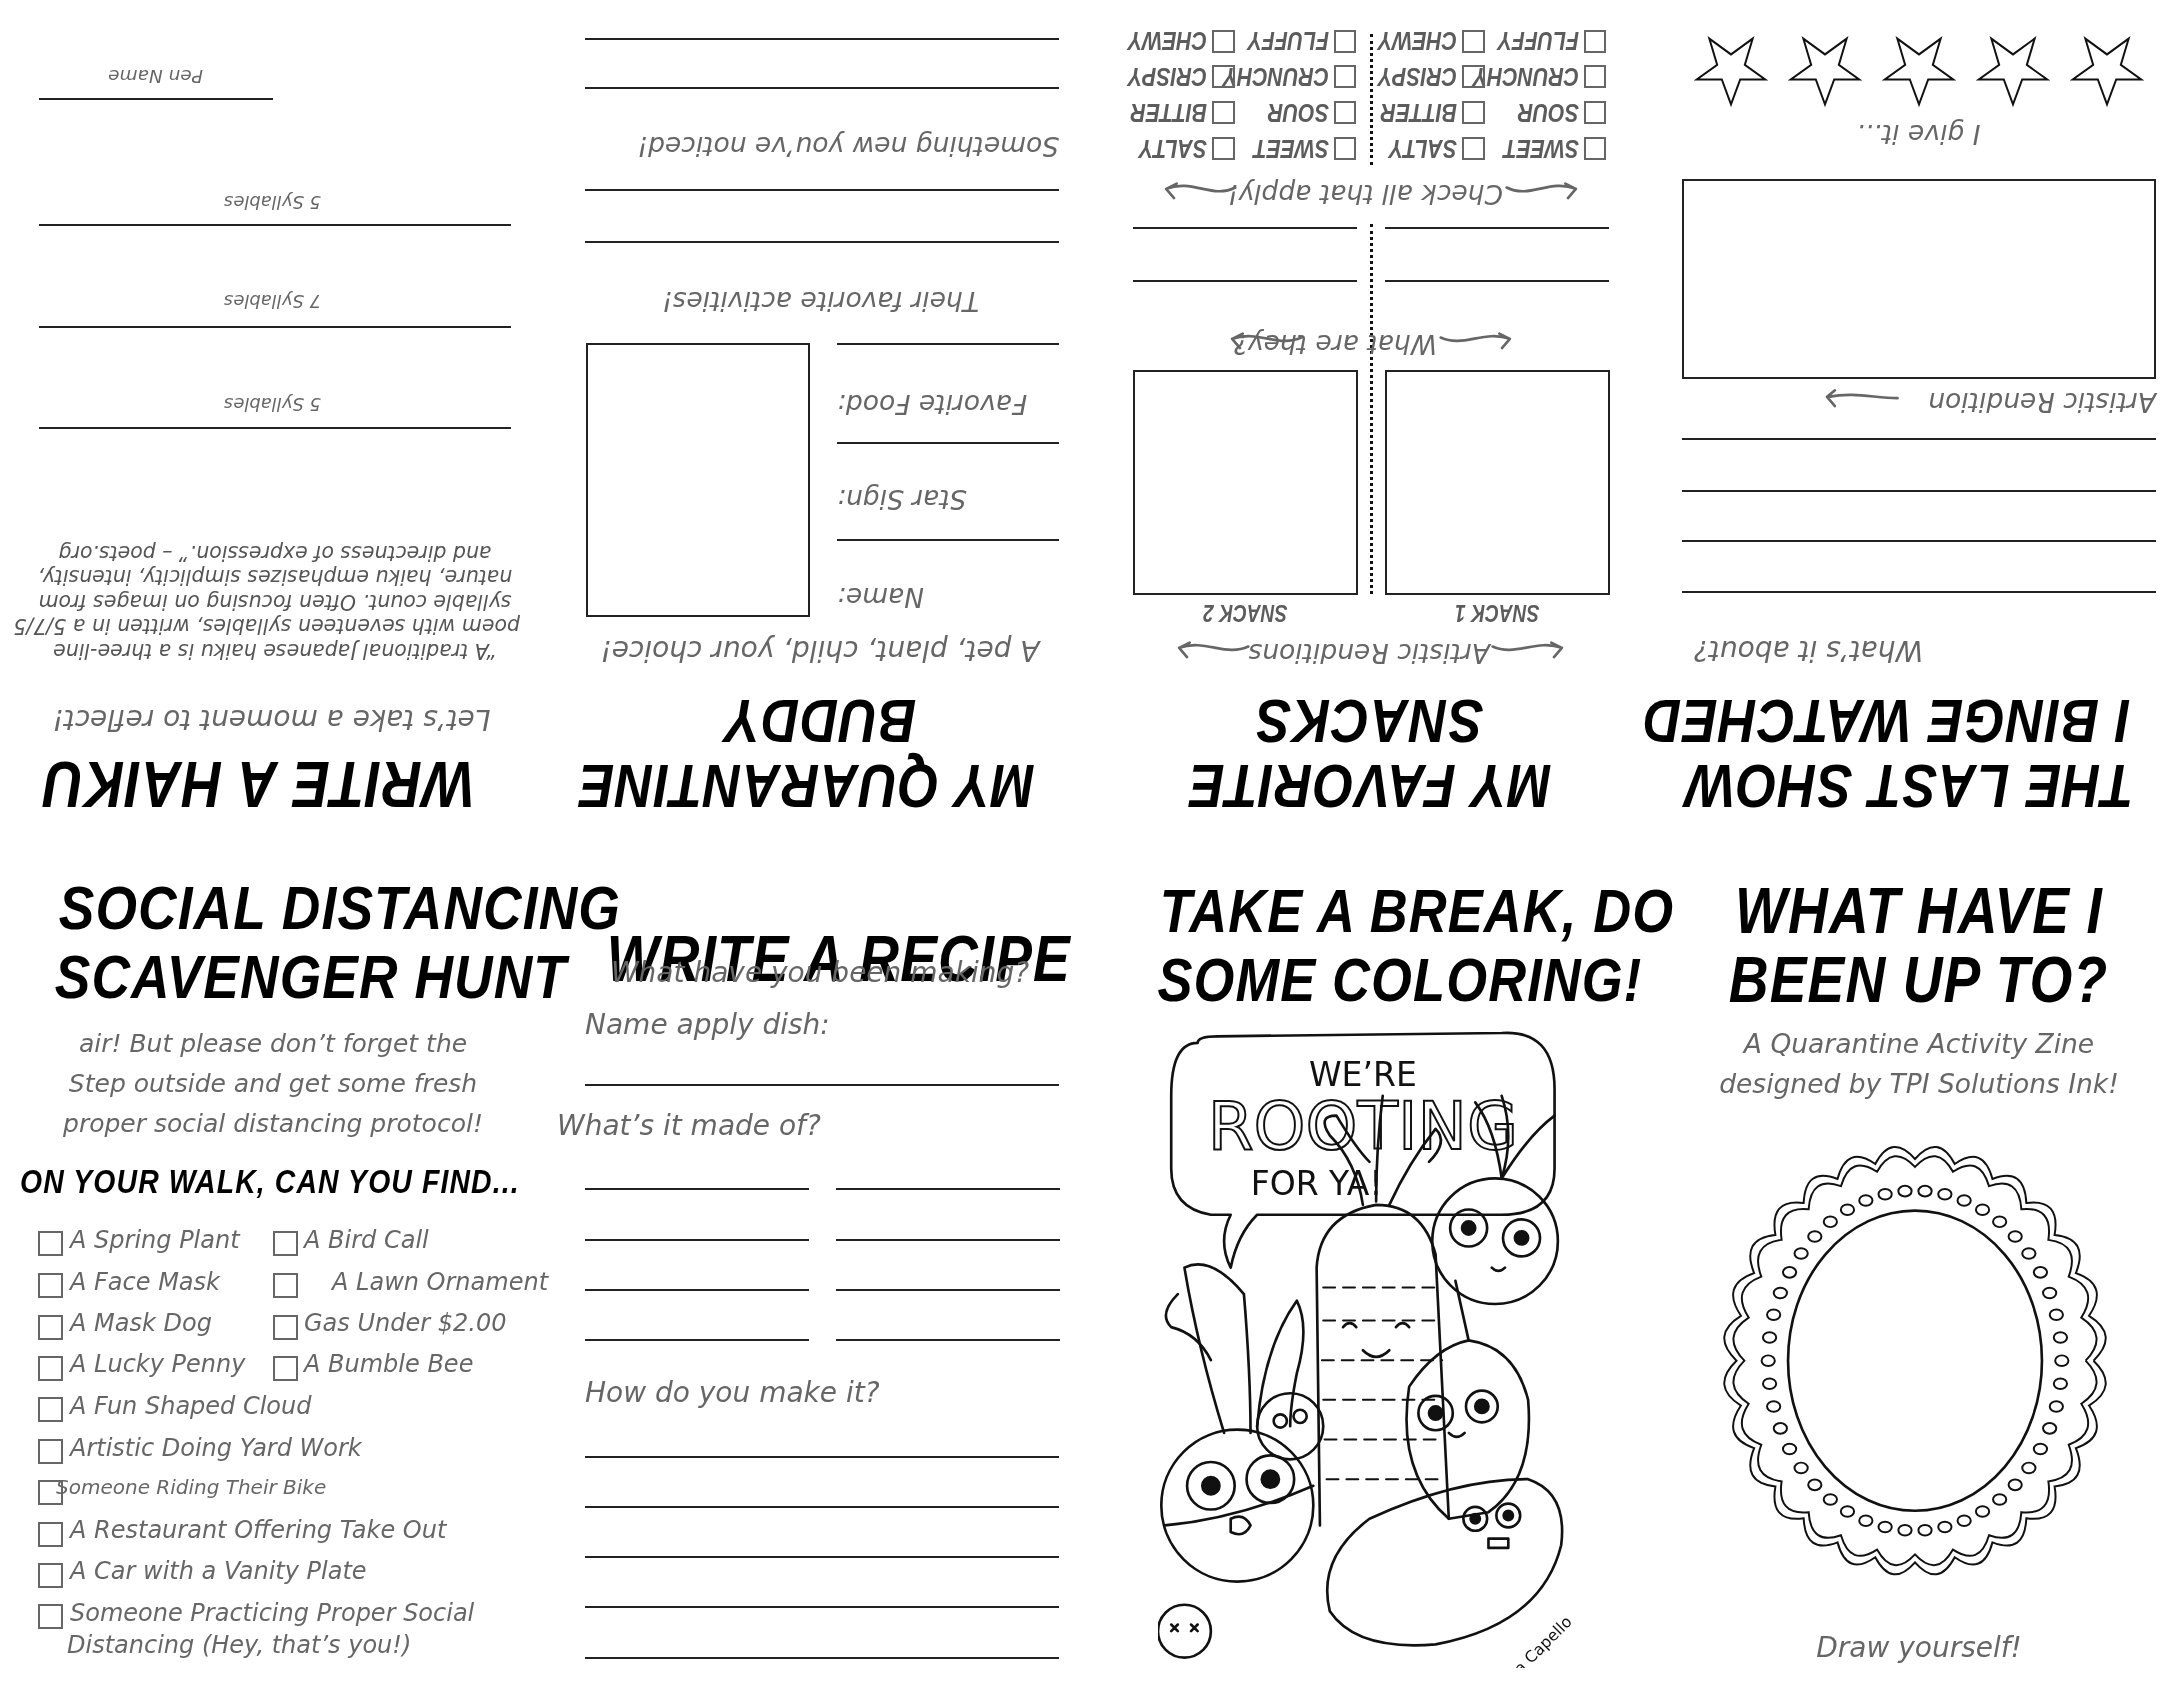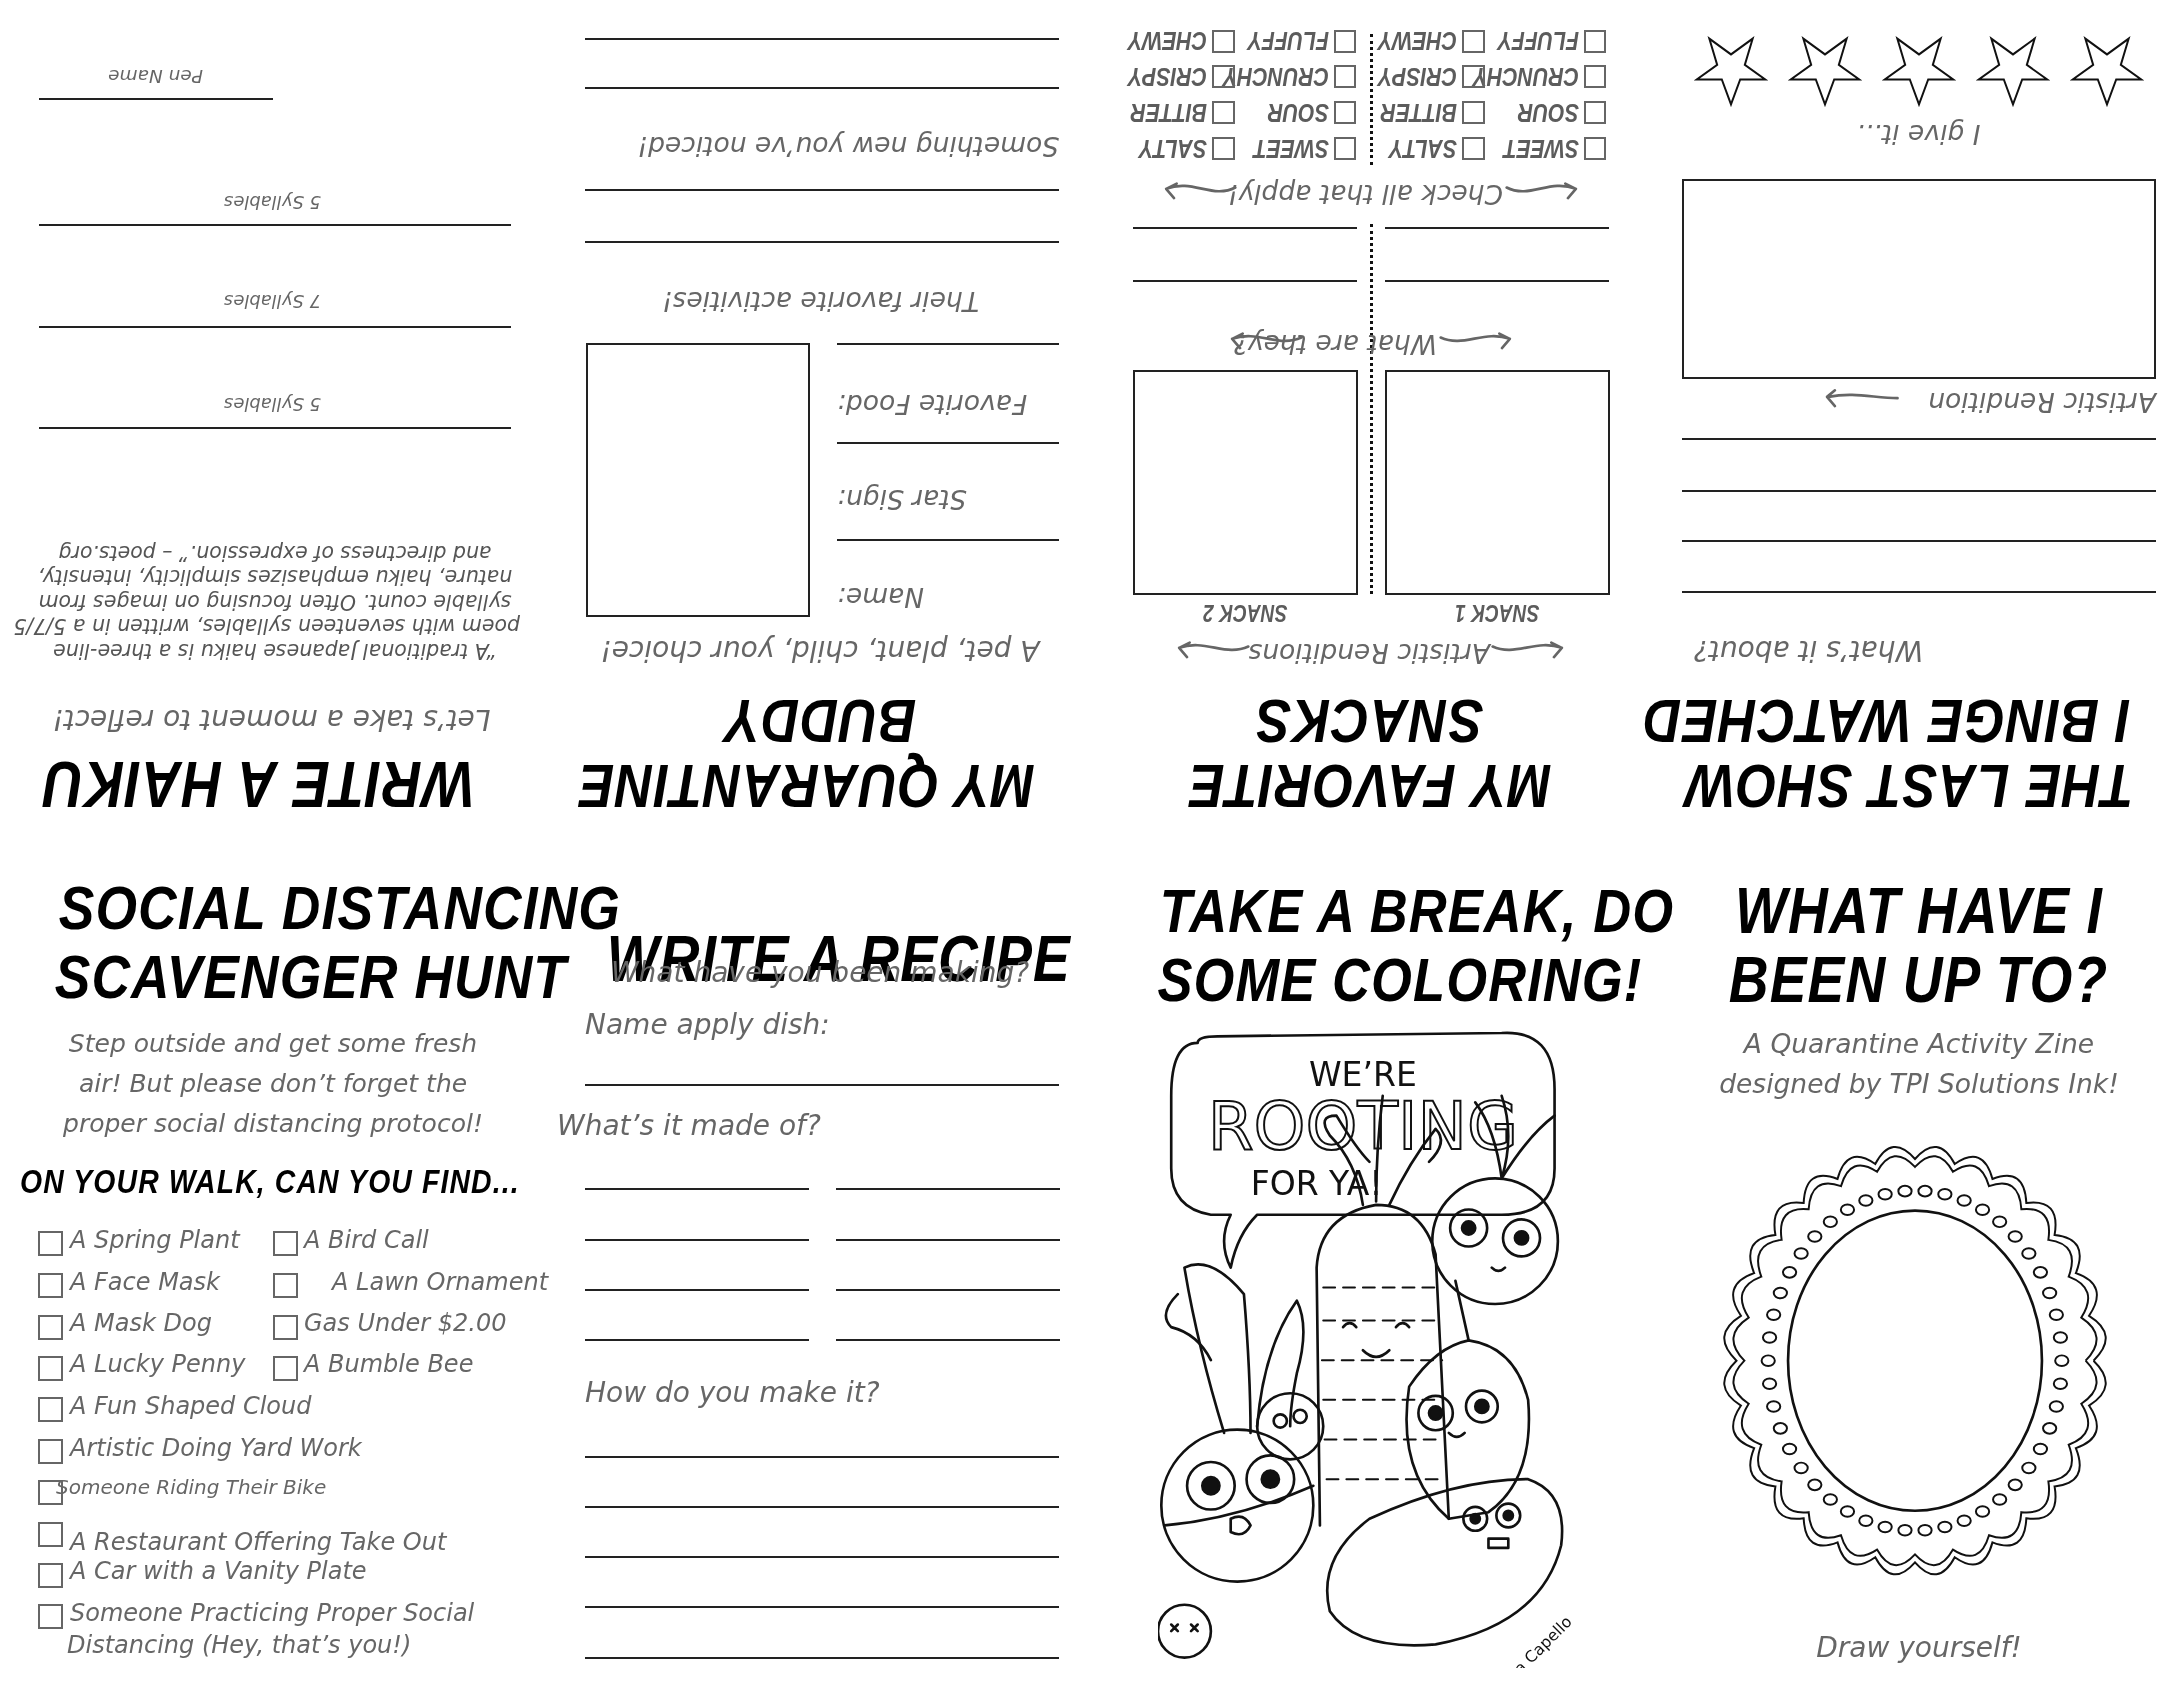--- a/index.html
+++ b/index.html
@@ -193,22 +193,22 @@
     <div><span>I BINGE WATCHED</span></div>
   </div>
 </section>
 
 <section>
   <div class="title" style="left:13.2px;top:873px;width:523px;font-size:62px;line-height:69px;font-style:italic;">
     <div><span>SOCIAL DISTANCING</span></div>
     <div><span>SCAVENGER HUNT</span></div>
   </div>
   <div class="abs" style="left:20px;top:1024px;width:506px;">
+    <div class="script center" style="position:static;font-size:25px;line-height:40px;">air! But please don’t forget the</div>
     <div class="script center" style="position:static;font-size:25px;line-height:40px;">Step outside and get some fresh</div>
-    <div class="script center" style="position:static;font-size:25px;line-height:40px;">air! But please don’t forget the</div>
     <div class="script center" style="position:static;font-size:25px;line-height:40px;">proper social distancing protocol!</div>
   </div>
   <div class="title" style="left:20px;top:1162px;width:506px;font-size:33px;line-height:40px;text-align:left;"><span style="transform-origin:left center;">ON YOUR WALK, CAN YOU FIND...</span></div>
 
   <div id="scav-left">
       <div class="cb" style="left: 38px; top: 1231px; width: 24.5px; height: 24.5px;"></div>
       <div class="script" style="left: 70px; top: 1226px; font-size: 24px;">A Spring Plant</div>
       <div class="cb" style="left: 38px; top: 1273px; width: 24.5px; height: 24.5px;"></div>
       <div class="script" style="left: 70px; top: 1268px; font-size: 24px;">A Face Mask</div>
       <div class="cb" style="left: 38px; top: 1315px; width: 24.5px; height: 24.5px;"></div>
@@ -227,21 +227,21 @@
       <div class="script" style="left: 304px; top: 1350px; font-size: 24px;">A Bumble Bee</div>
     </div>
   <div id="scav-full">
       <div class="cb" style="left: 38px; top: 1397px; width: 24.5px; height: 24.5px;"></div>
       <div class="script" style="left: 70px; top: 1392px; font-size: 24px;">A Fun Shaped Cloud</div>
       <div class="cb" style="left: 38px; top: 1439px; width: 24.5px; height: 24.5px;"></div>
       <div class="script" style="left: 70px; top: 1434px; font-size: 24px;">Artistic Doing Yard Work</div>
       <div class="cb" style="left: 38px; top: 1480px; width: 24.5px; height: 24.5px;"></div>
       <div class="script" style="left: 56px; top: 1475px; font-size: 20px;">Someone Riding Their Bike</div>
       <div class="cb" style="left: 38px; top: 1522px; width: 24.5px; height: 24.5px;"></div>
-      <div class="script" style="left: 70px; top: 1516px; font-size: 24px; margin-top: 12px;">A Restaurant Offering Take Out</div>
+      <div class="script" style="left: 70px; top: 1516px; font-size: 24px;">A Restaurant Offering Take Out</div>
       <div class="cb" style="left: 38px; top: 1563px; width: 24.5px; height: 24.5px;"></div>
       <div class="script" style="left: 70px; top: 1557px; font-size: 24px;">A Car with a Vanity Plate</div>
       <div class="cb" style="left: 38px; top: 1604px; width: 24.5px; height: 24.5px;"></div>
       <div class="script" style="left: 70px; top: 1599px; font-size: 24px;">Someone Practicing Proper Social</div>
     </div>
   <div class="script" style="left:67px;top:1631px;font-size:24px;">Distancing (Hey, that’s you!)</div>
 </section>
 
 <section>
   <div class="title" style="left:569px;top:877px;width:503px;font-size:64px;line-height:69px;margin-top:48px;"><span>WRITE A RECIPE</span></div>

